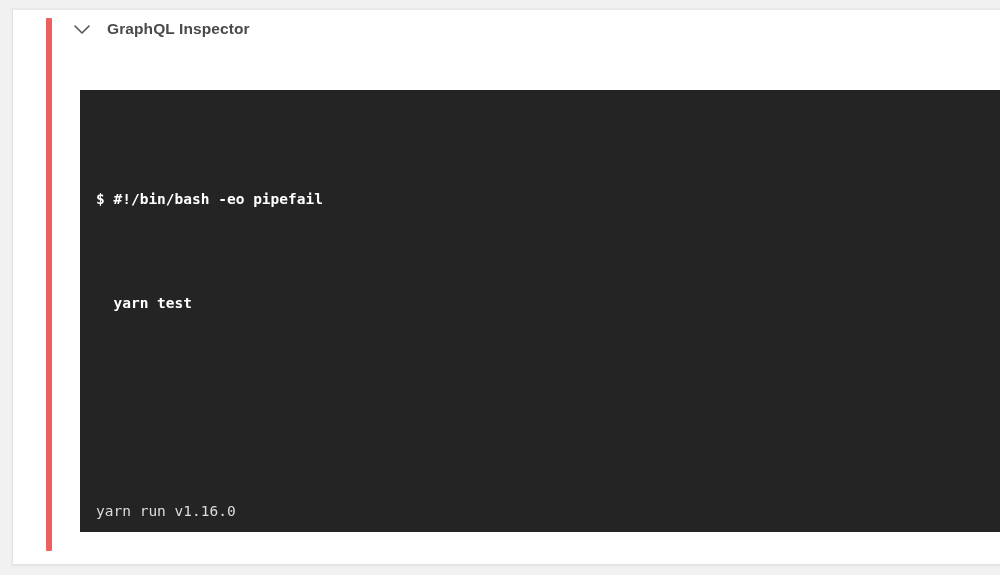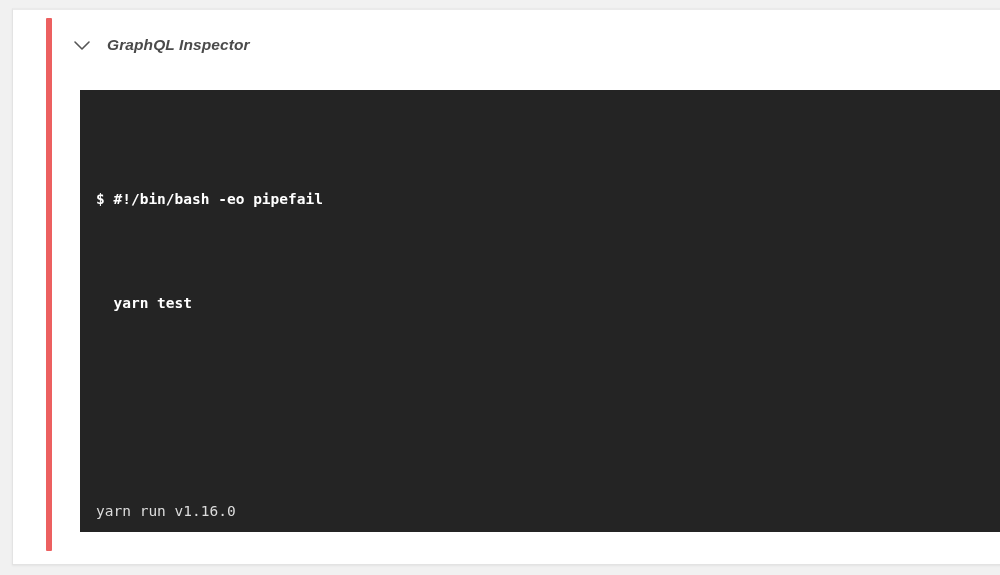--- a/index.html
+++ b/index.html
@@ -43,26 +43,25 @@
     width: 6px;
     height: 533px;
     background: #ec6060;
     border-radius: 1px;
   }
 
   
   .job-header {
     position: absolute;
     left: 58px;
-    top: 18px;
+    top: 2px;
     height: 34px;
     display: flex;
     align-items: center;
     gap: 14px;
-    font-style: italic;
   }
 
   .chevron-icon {
     width: 22px;
     height: 22px;
     display: inline-flex;
     align-items: center;
     justify-content: center;
     flex: 0 0 auto;
   }

